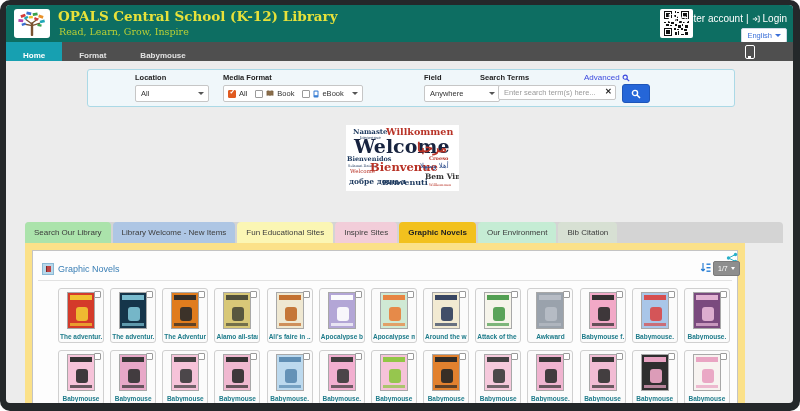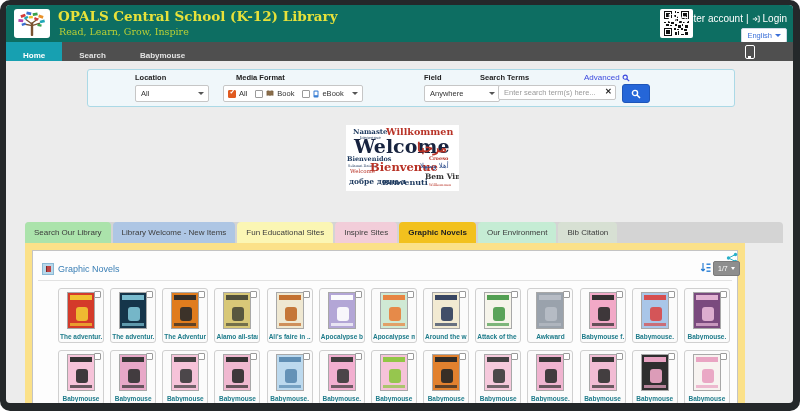--- a/index.html
+++ b/index.html
@@ -145,33 +145,33 @@
       <a>Login</a>
     </div>
     <div class="lang-btn">
       <span>English</span>
       <span class="lang-caret"></span>
     </div>
   </div>
 
   <div class="navbar">
     <div class="nav-item active">Home</div>
-    <div class="nav-item">Search</div>
+    <div class="nav-item">Format</div>
     <div class="nav-item">Babymouse</div>
     <div class="phone-icon"></div>
   </div>
 
   <div class="search-panel">
     <div class="slabel" style="left:47px;">Location</div>
     <div class="sel" style="left:47px;width:62px;">
       <span>All</span>
       <span class="caret"></span>
     </div>
 
-    <div class="slabel" style="left:135px;margin-left:13px;">Media Format</div>
+    <div class="slabel" style="left:135px;">Media Format</div>
     <div class="media-box" id="media-box">
 
       <span class="cb on"></span>
           <span style="margin-right: 5px;">All</span>
           <span class="cb"></span>
           <span style="display: inline-flex;">
             <svg width="8" height="7" viewBox="0 0 10 8">
               <path d="M1 1 C3 0.2 4.5 0.5 5 1.2 C5.5 0.5 7 0.2 9 1 V6.5 C7 5.8 5.5 6 5 6.8 C4.5 6 3 5.8 1 6.5 Z" fill="#8a6d4a" stroke="#6a5236" stroke-width="0.5"></path>
             </svg>
           </span>

